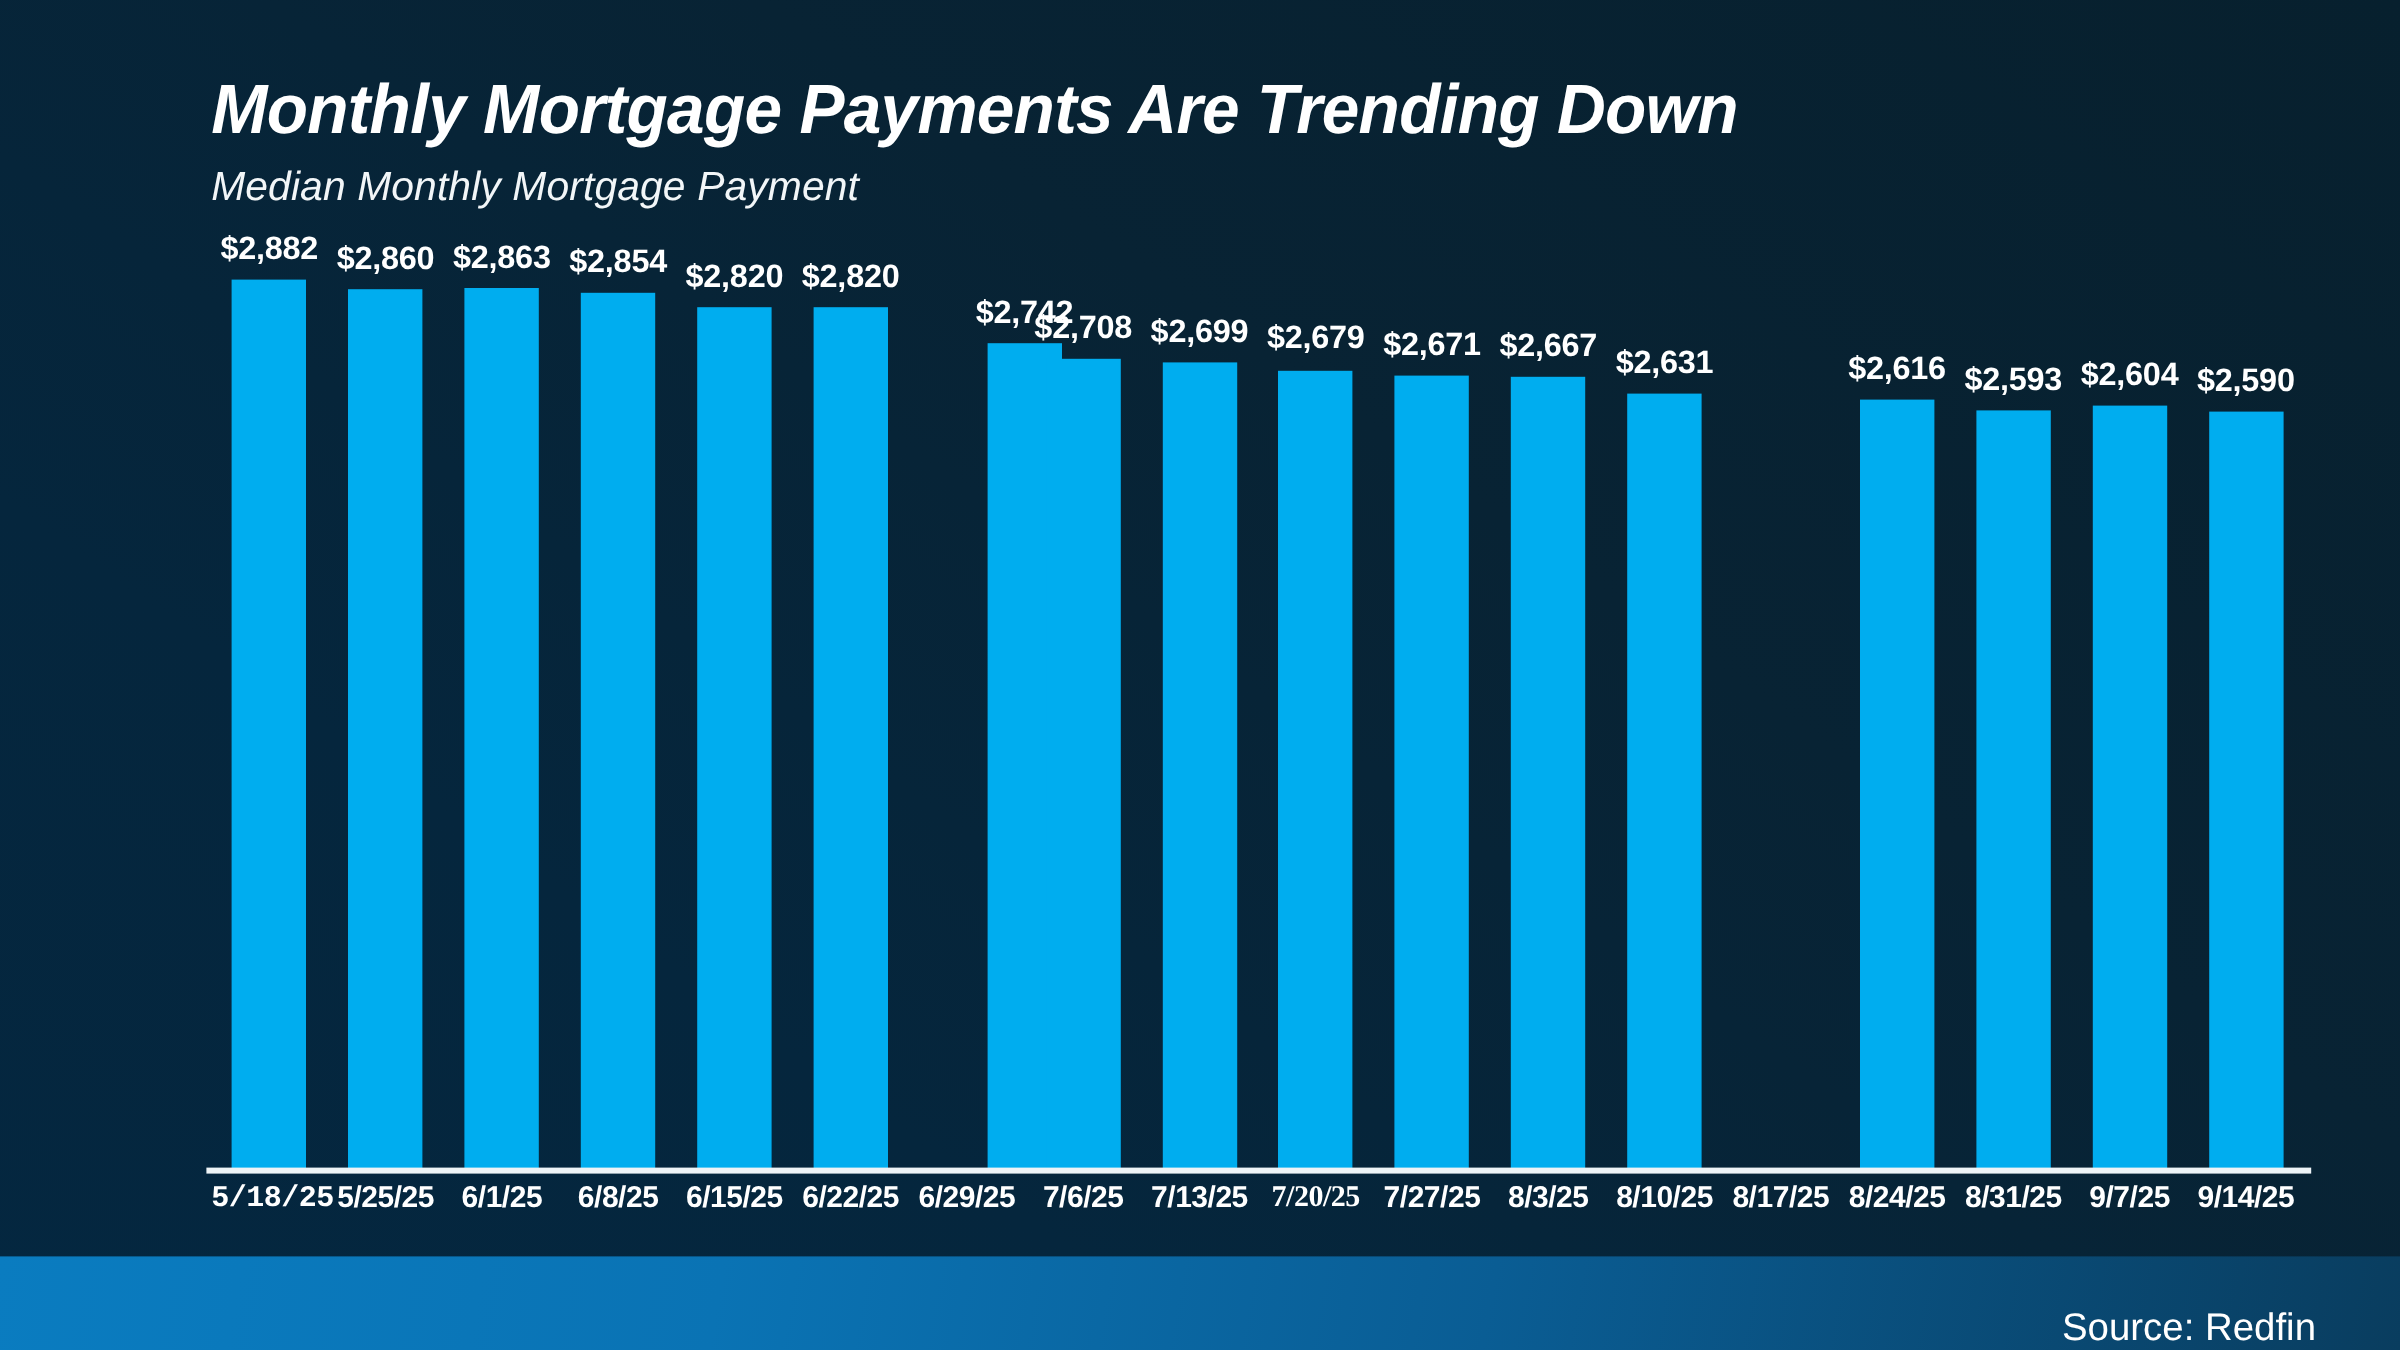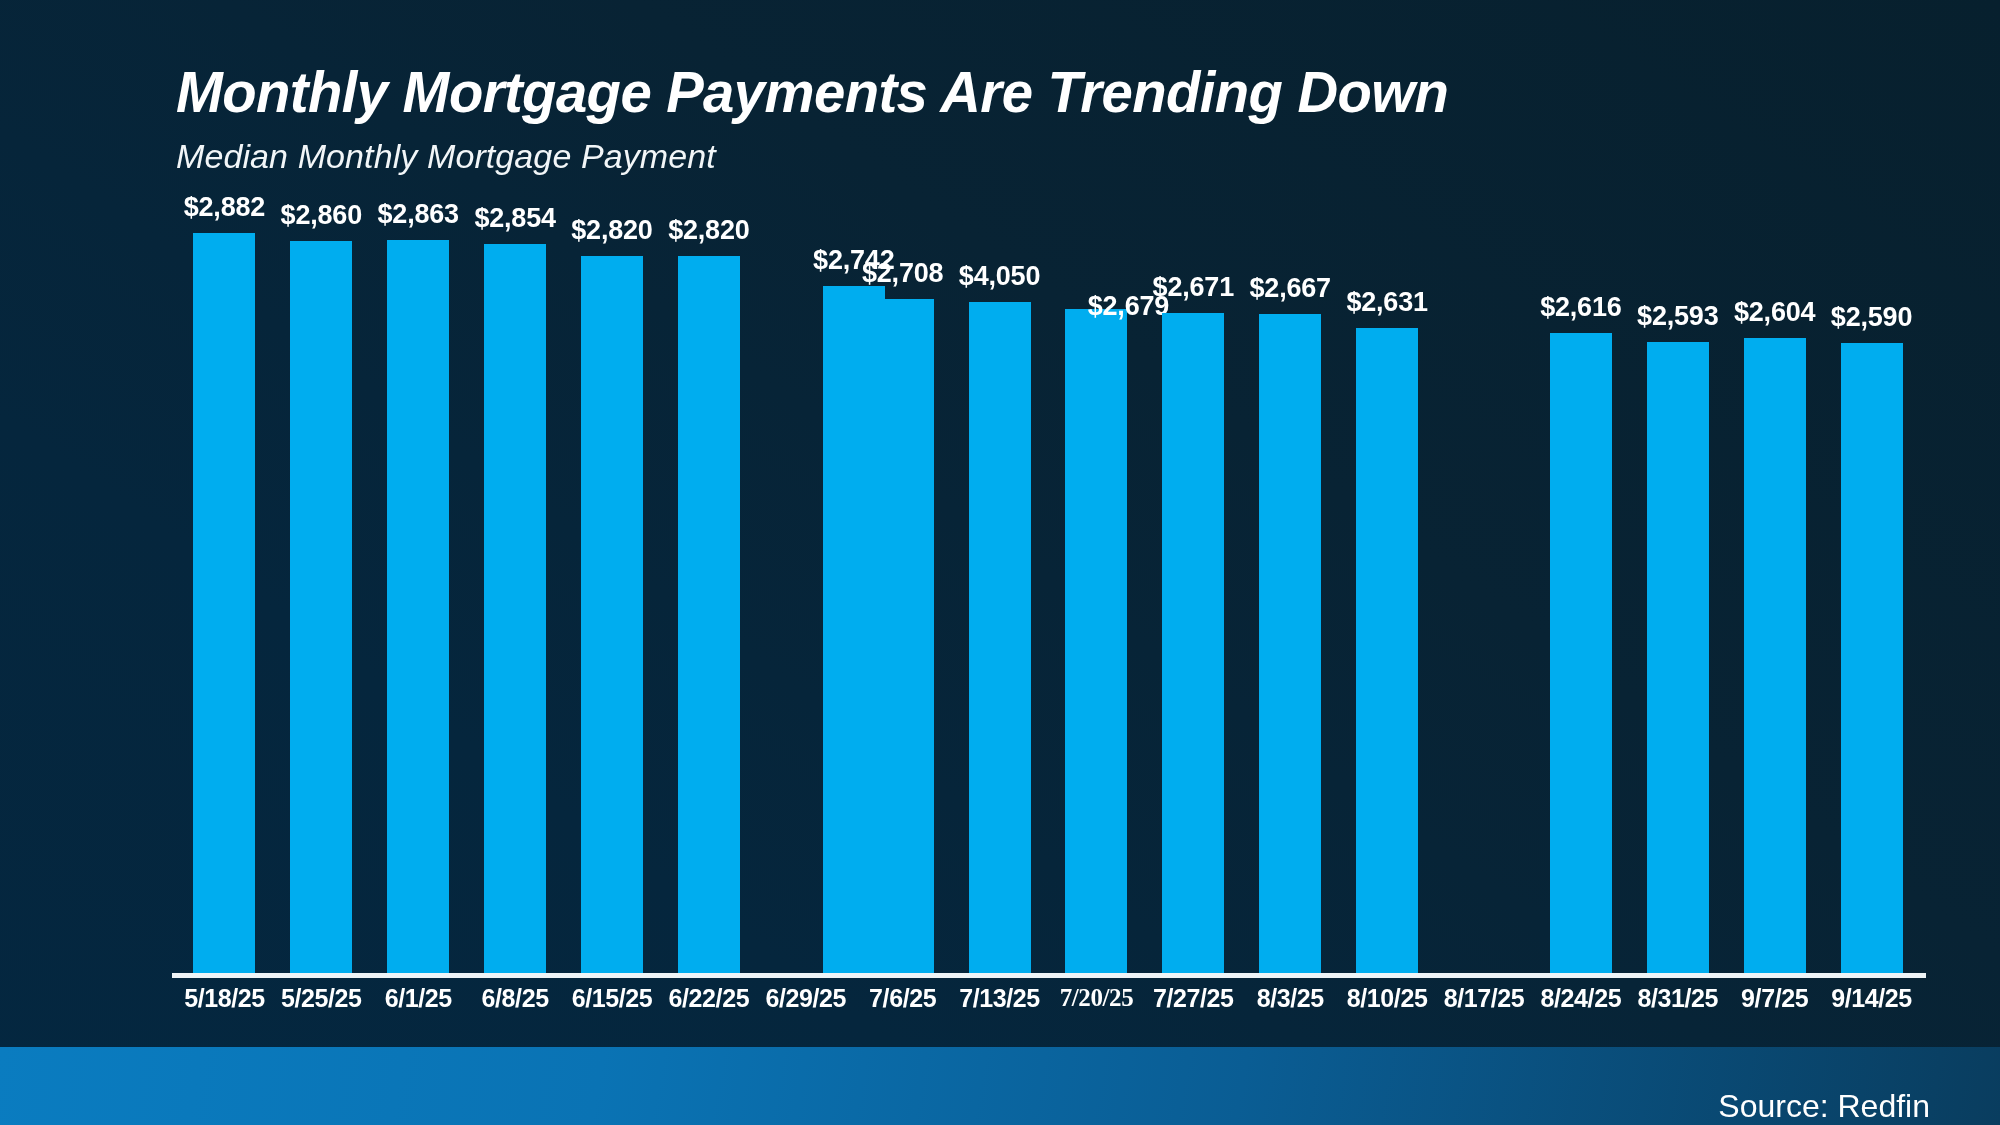--- a/index.html
+++ b/index.html
@@ -146,25 +146,25 @@
       <div class="bar-slot" style="left: 581.333px; width: 96.8889px; margin-left: 48px;">
         <div class="bar-rect" title="6/29/25 $2,742" style="height: 689.26px; width: 62px; left: 17.4444px; right: auto; background: rgb(0, 173, 239);"></div>
         <div class="bar-label" style="bottom: 699.26px;">$2,742</div>
       </div>
       <div class="bar-slot" style="left: 678.222px; width: 96.8889px;">
         <div class="bar-rect" title="7/6/25 $2,708" style="height: 676.452px; width: 62px; left: 17.4444px; right: auto; background: rgb(0, 173, 239);"></div>
         <div class="bar-label" style="bottom: 686.452px;">$2,708</div>
       </div>
       <div class="bar-slot" style="left: 775.111px; width: 96.8889px;">
         <div class="bar-rect" title="7/13/25 $2,699" style="height: 673.062px; width: 62px; left: 17.4444px; right: auto; background: rgb(0, 173, 239);"></div>
-        <div class="bar-label" style="bottom: 683.062px;">$4,050</div>
+        <div class="bar-label" style="bottom: 683.062px;">$2,699</div>
       </div>
       <div class="bar-slot" style="left: 872px; width: 96.8889px;">
         <div class="bar-rect" title="7/20/25 $2,679" style="height: 665.527px; width: 62px; left: 17.4444px; right: auto; background: rgb(0, 173, 239);"></div>
-        <div class="bar-label" style="bottom: 653px; margin-left: 32px;">$2,679</div>
+        <div class="bar-label" style="bottom: 678px;">$2,679</div>
       </div>
       <div class="bar-slot" style="left: 968.889px; width: 96.8889px;">
         <div class="bar-rect" title="7/27/25 $2,671" style="height: 662.514px; width: 62px; left: 17.4444px; right: auto; background: rgb(0, 173, 239);"></div>
         <div class="bar-label" style="bottom: 672.514px;">$2,671</div>
       </div>
       <div class="bar-slot" style="left: 1065.78px; width: 96.8889px;">
         <div class="bar-rect" title="8/3/25 $2,667" style="height: 661.007px; width: 62px; left: 17.4444px; right: auto; background: rgb(0, 173, 239);"></div>
         <div class="bar-label" style="bottom: 671.007px;">$2,667</div>
       </div>
       <div class="bar-slot" style="left: 1162.67px; width: 96.8889px;">
@@ -185,21 +185,21 @@
       </div>
       <div class="bar-slot" style="left: 1647.11px; width: 96.8889px;">
         <div class="bar-rect" title="9/14/25 $2,590" style="height: 632px; width: 62px; left: 17.4444px; right: auto; background: rgb(0, 173, 239);"></div>
         <div class="bar-label" style="bottom: 642px;">$2,590</div>
       </div>
     </div>
 
   <div id="axis-line"></div>
 
   <div id="xaxis">
-      <div class="tick" style="left: 0px; width: 96.8889px;">5/18/25</div>
+      <div class="tick" style="left: 0px; width: 96.8889px; font-family: Liberation Mono, monospace;">5/18/25</div>
       <div class="tick" style="left: 96.8889px; width: 96.8889px;">5/25/25</div>
       <div class="tick" style="left: 193.778px; width: 96.8889px;">6/1/25</div>
       <div class="tick" style="left: 290.667px; width: 96.8889px;">6/8/25</div>
       <div class="tick" style="left: 387.556px; width: 96.8889px;">6/15/25</div>
       <div class="tick" style="left: 484.444px; width: 96.8889px;">6/22/25</div>
       <div class="tick" style="left: 581.333px; width: 96.8889px;">6/29/25</div>
       <div class="tick" style="left: 678.222px; width: 96.8889px;">7/6/25</div>
       <div class="tick" style="left: 775.111px; width: 96.8889px;">7/13/25</div>
       <div class="tick" style="left: 872px; width: 96.8889px; font-family: Liberation Serif, serif;">7/20/25</div>
       <div class="tick" style="left: 968.889px; width: 96.8889px;">7/27/25</div>

